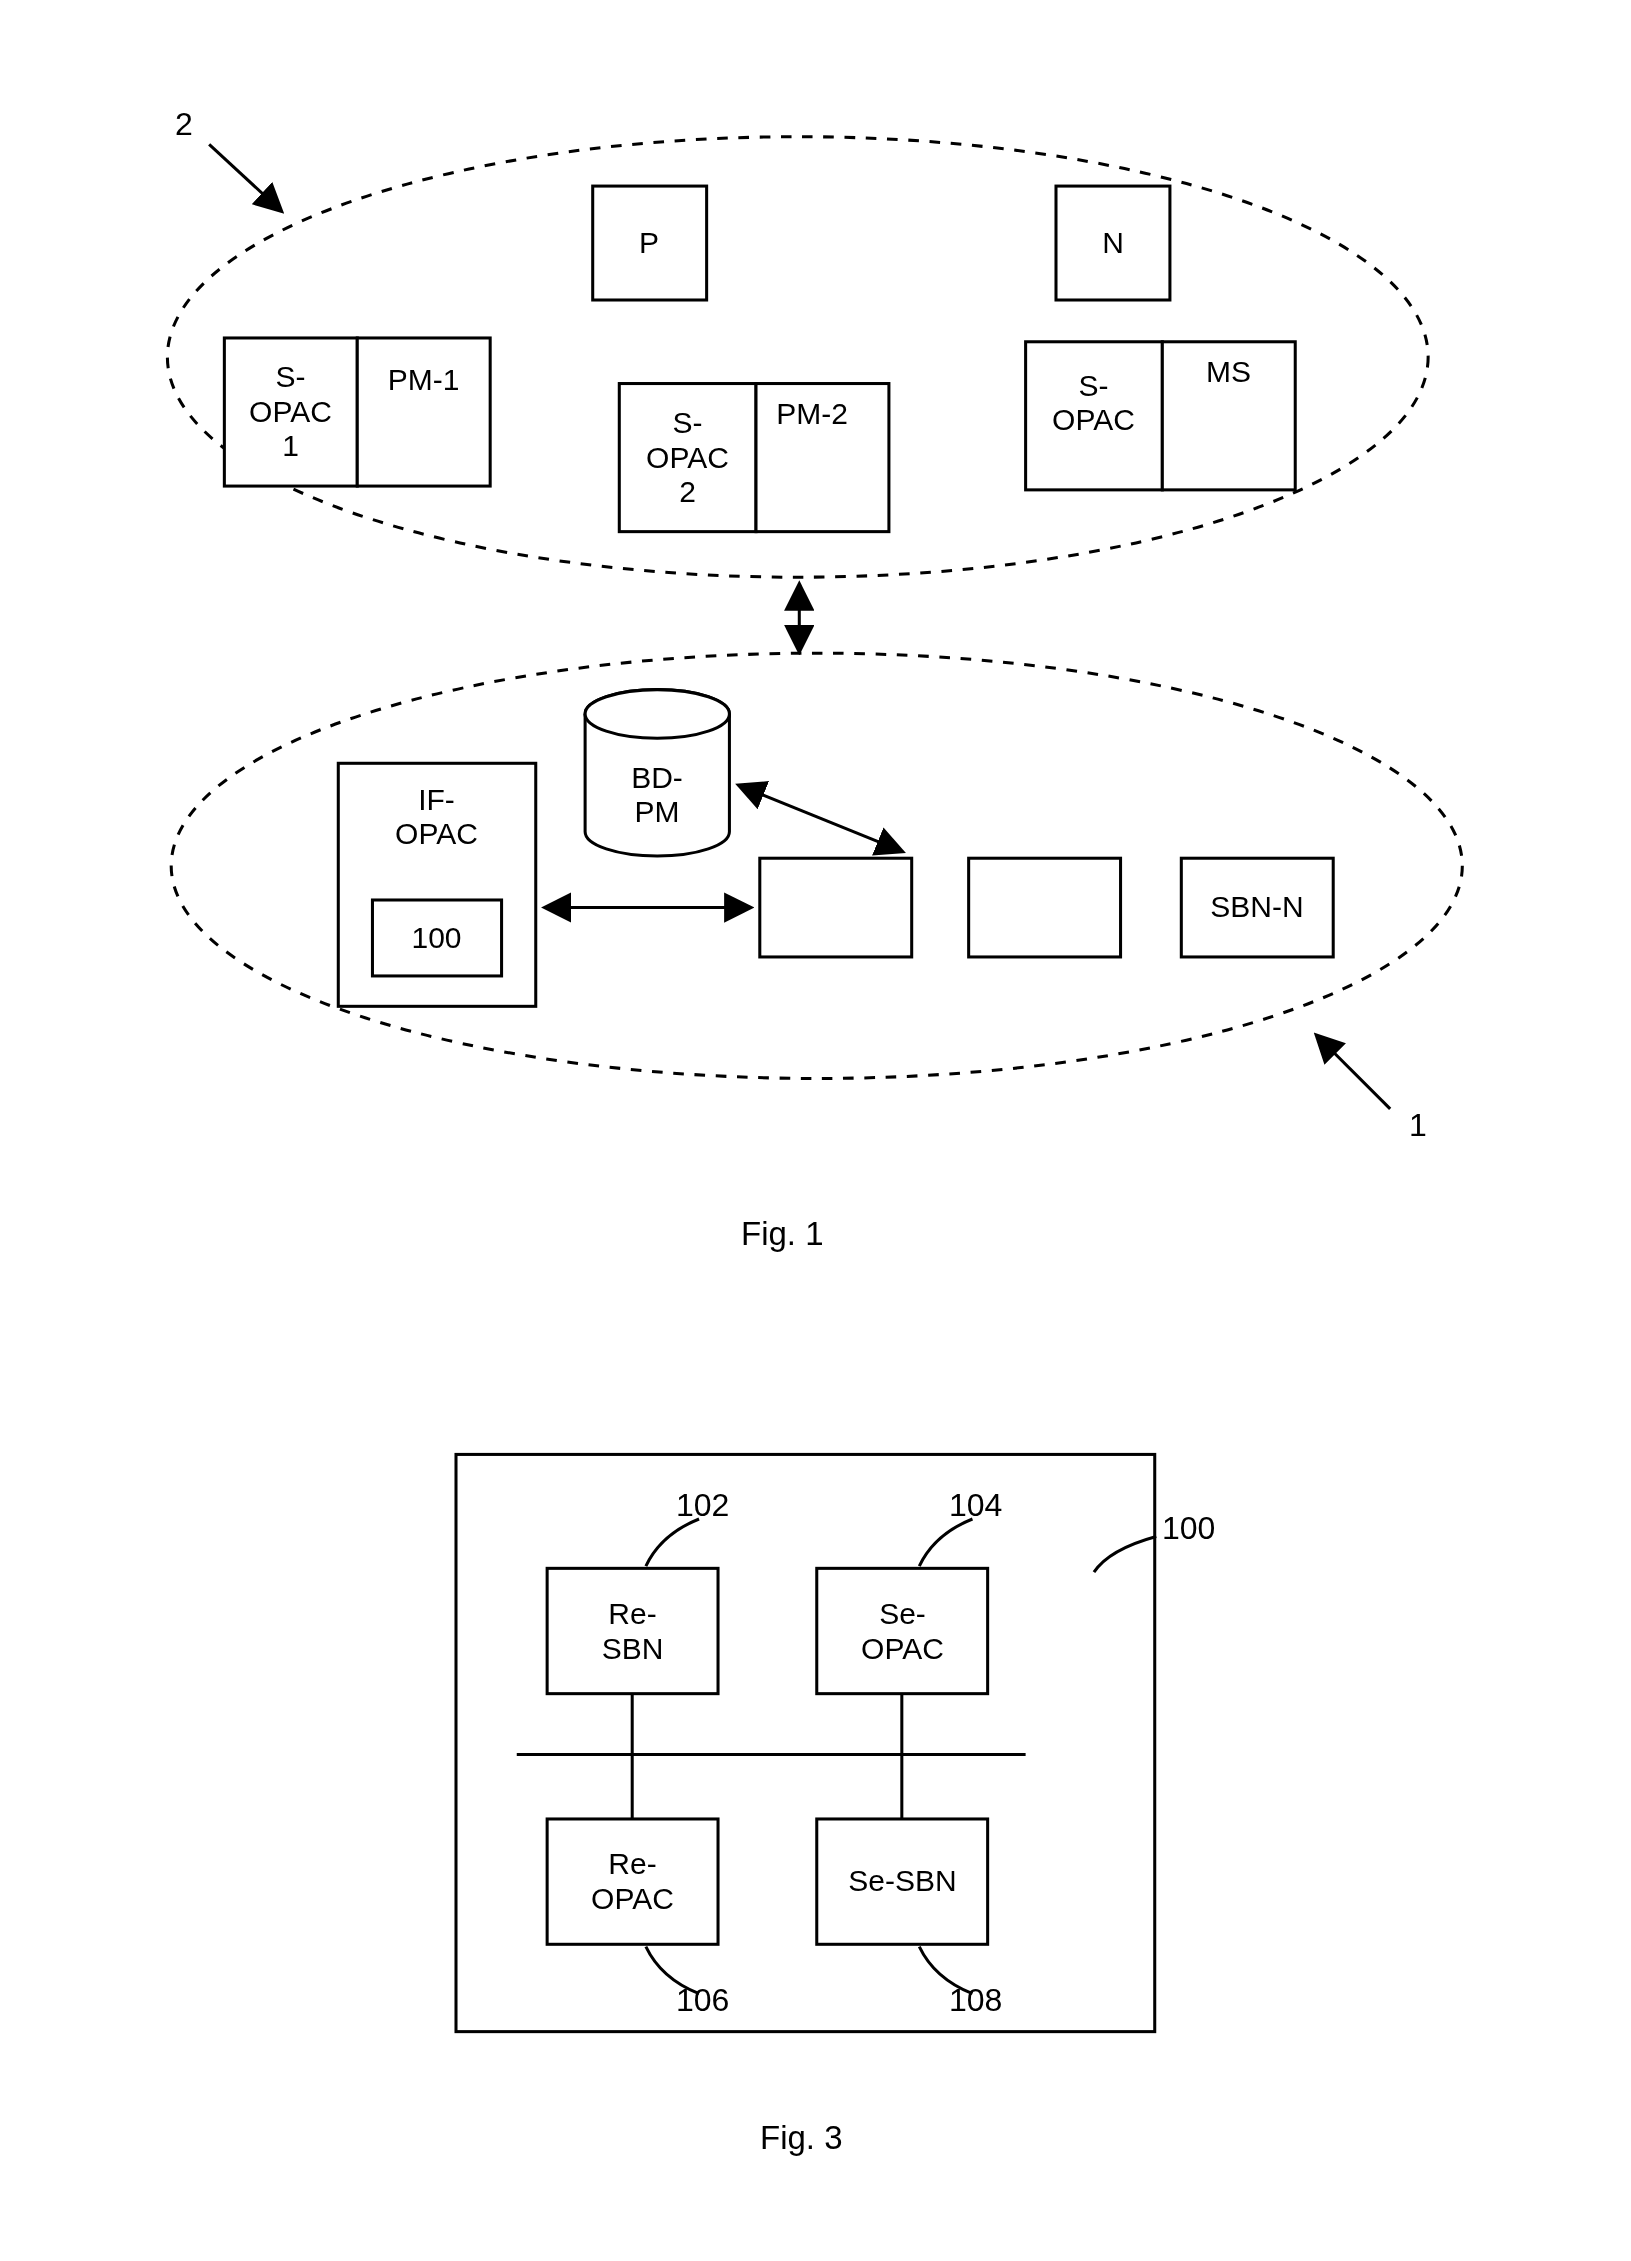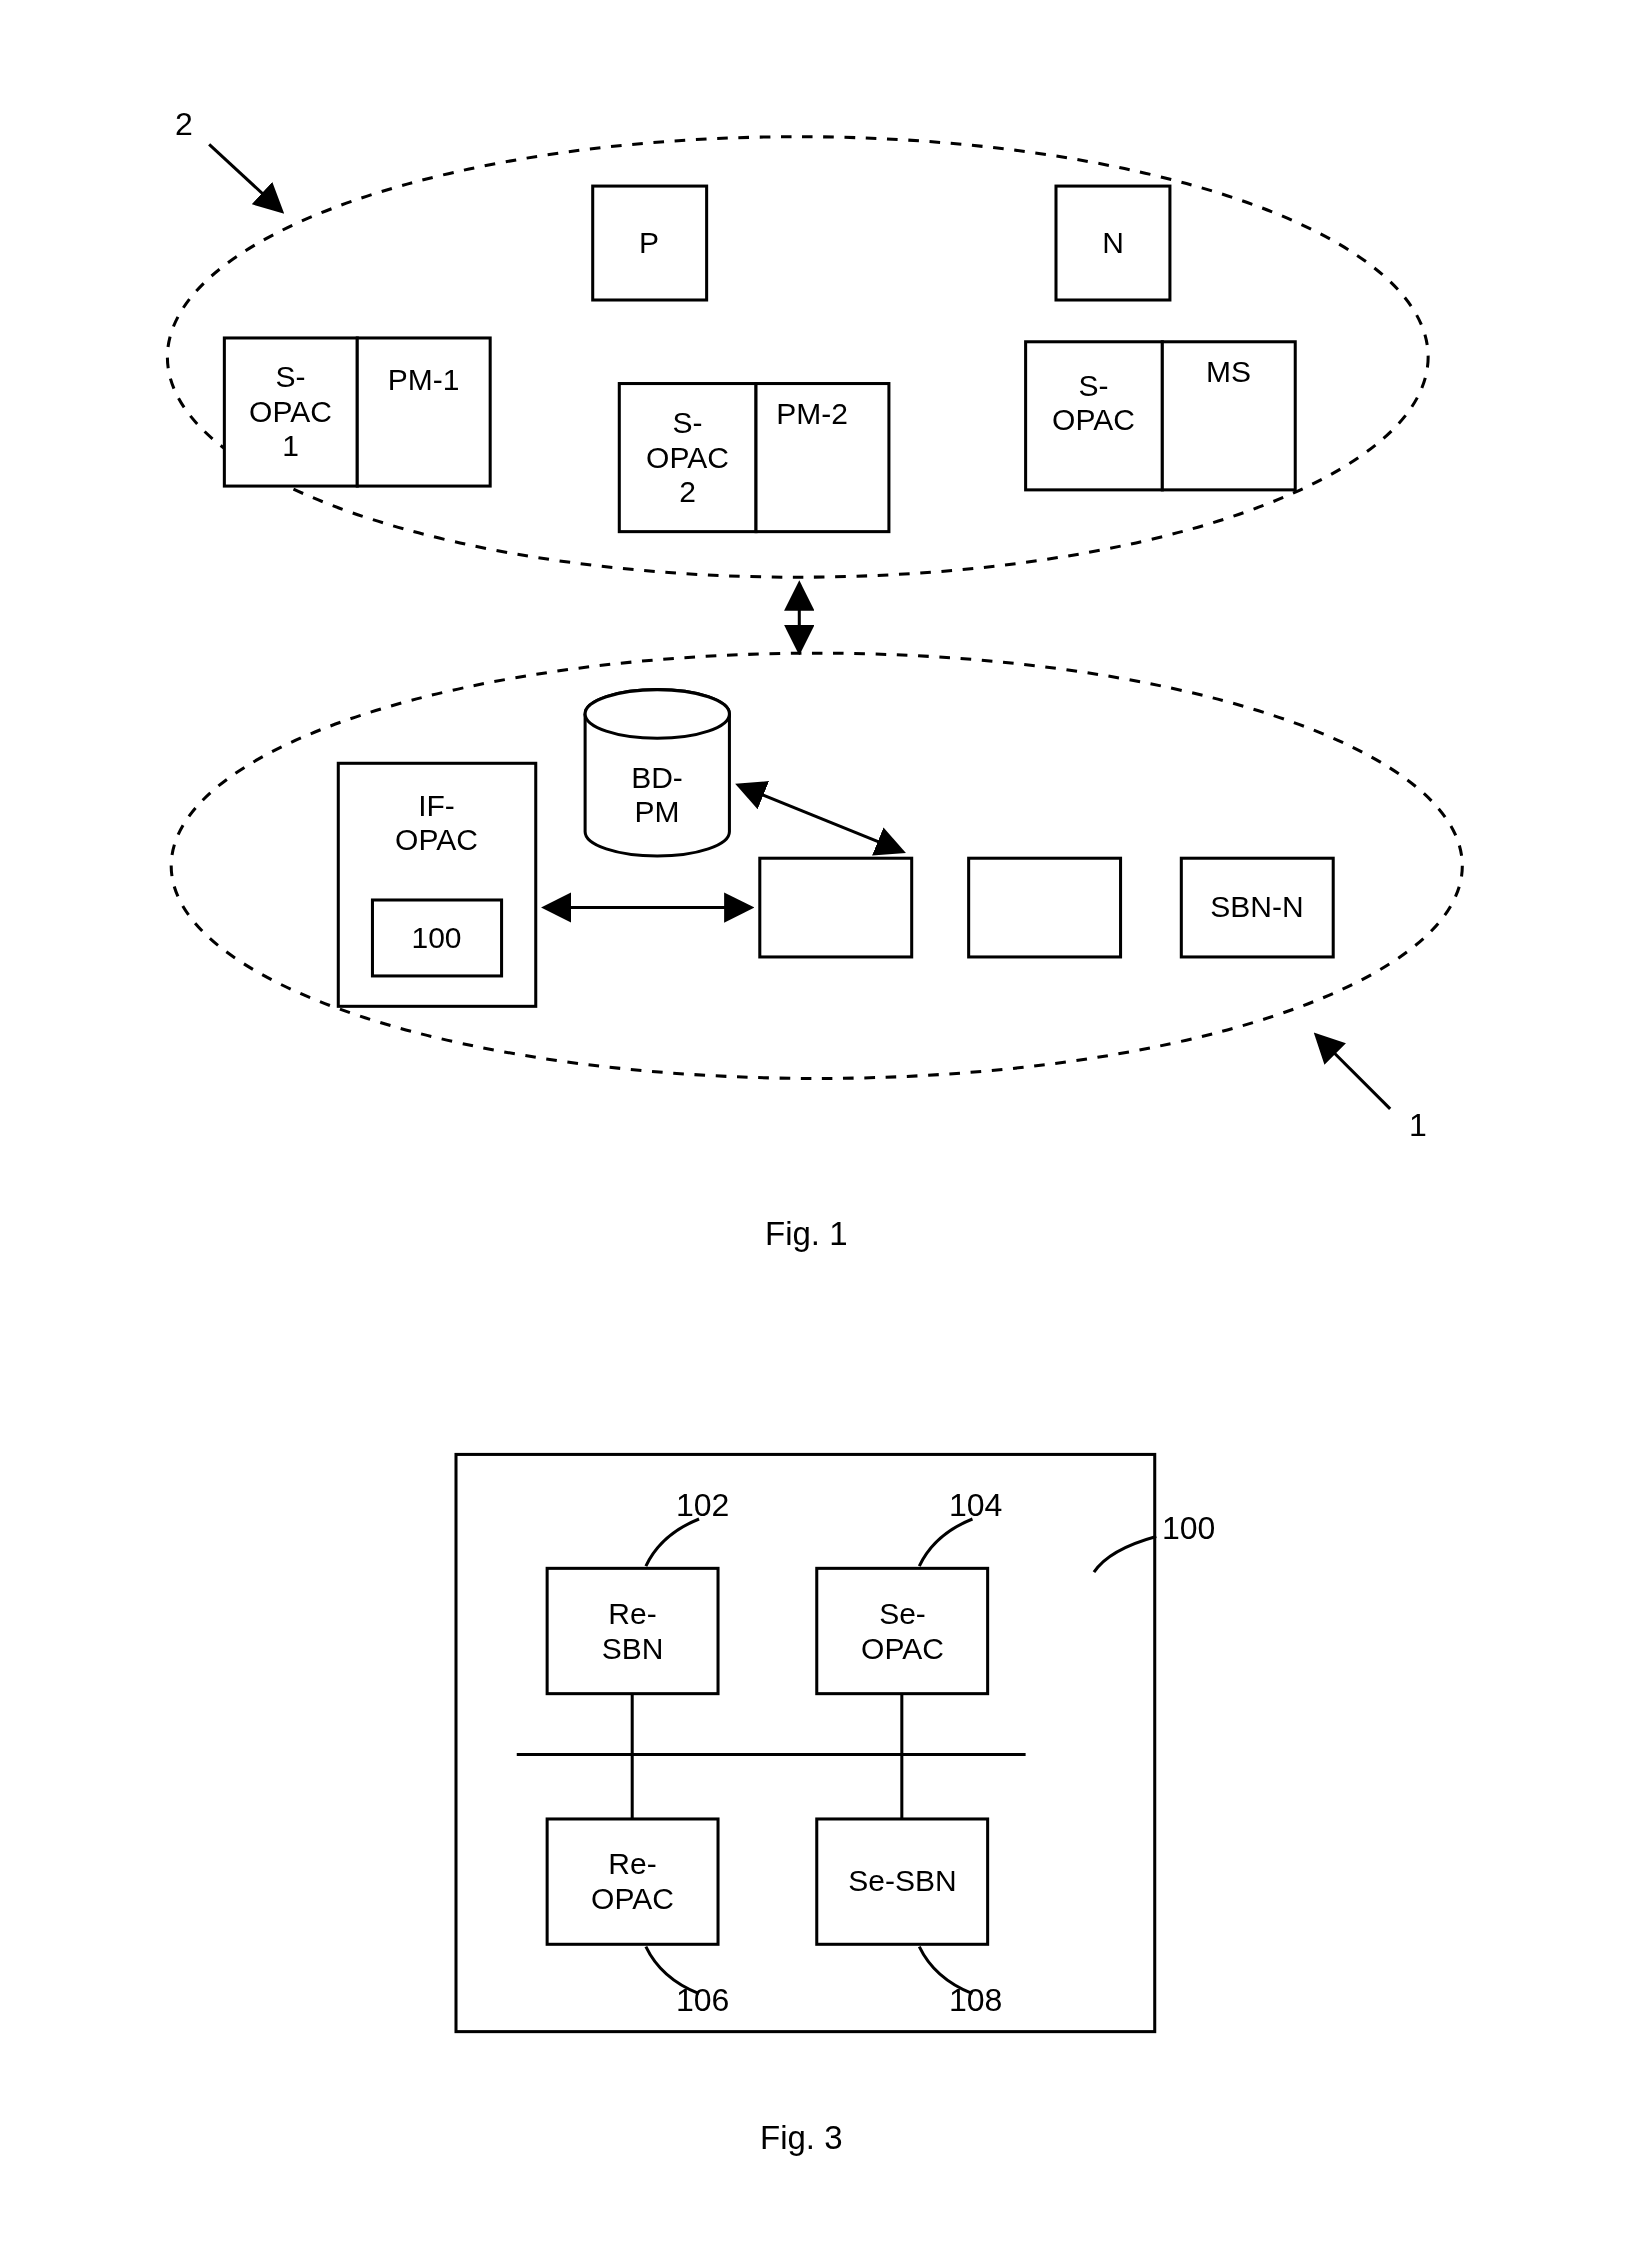--- a/index.html
+++ b/index.html
@@ -134,27 +134,27 @@
 2</div>
   <div class="label" style="left:756px; top:384px; width:112px; height:61px;">PM-2</div>
 
   <div class="label" style="left:1025px; top:342px; width:137px; height:122px; white-space:pre;">S-
 OPAC</div>
   <div class="label" style="left:1162px; top:342px; width:133px; height:61px;">MS</div>
 
   <div class="label" style="left:585px; top:741px; width:144px; height:84px; white-space:pre;margin-top:12px;">BD-
 PM</div>
 
-  <div class="label" style="left:338px; top:775px; width:197px; height:84px; white-space:pre;margin-top:6px;">IF-
+  <div class="label" style="left:338px; top:775px; width:197px; height:84px; white-space:pre;">IF-
 OPAC</div>
   <div class="label" style="left:372px; top:900px; width:129px; height:76px;">100</div>
 
   <div class="label" style="left:1181px; top:858px; width:152px; height:99px;">SBN-N</div>
 
-  <div class="caption" style="left:741px; top:1215px;margin-left:24px;">Fig. 1</div>
+  <div class="caption" style="left:741px; top:1215px;">Fig. 1</div>
 
   <div class="label" style="left:547px; top:1569px; width:171px; height:125px; white-space:pre;">Re-
 SBN</div>
   <div class="label" style="left:817px; top:1569px; width:171px; height:125px; white-space:pre;">Se-
 OPAC</div>
   <div class="label" style="left:547px; top:1819px; width:171px; height:125px; white-space:pre;">Re-
 OPAC</div>
   <div class="label" style="left:817px; top:1819px; width:171px; height:125px;">Se-SBN</div>
 
   <div class="refnum" style="left:676px; top:1487px;">102</div>

